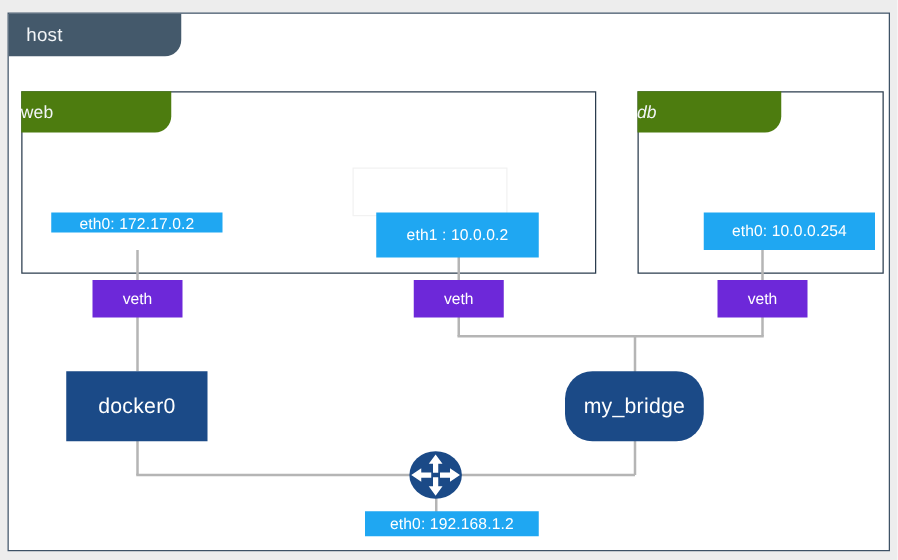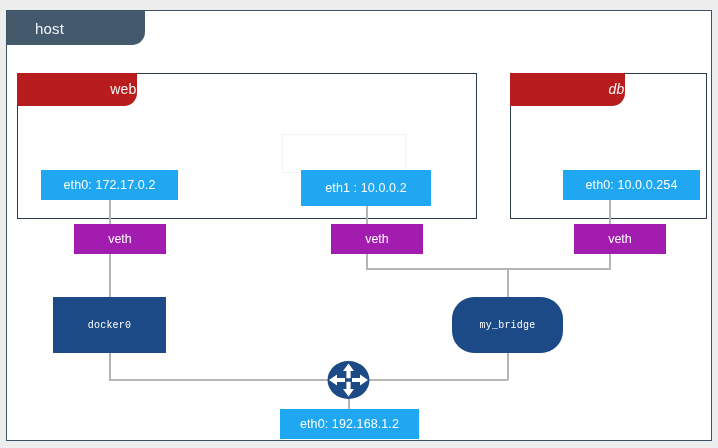--- a/index.html
+++ b/index.html
@@ -16,32 +16,32 @@
     position:absolute;left:6px;top:10px;width:706px;height:431px;
     background:#ffffff;border:1.5px solid #3e5266;box-sizing:border-box;
   }
   .host-tab{
     position:absolute;left:0px;top:0px;width:138px;height:34px;
     background:#44596b;border-bottom-right-radius:13px;
     box-sizing:border-box;
     display:flex;align-items:center;
   }
   .host-tab .tab-text{
-    color:#f2f5f7;font-size:15px;padding-left:28px;letter-spacing:.2px;
+    color:#f2f5f7;font-size:15px;padding-left:14px;letter-spacing:.2px;
   }
 
   
   .ns-box{
     position:absolute;background:#ffffff;
     border:1.5px solid #2b3c4e;box-sizing:border-box;
   }
   .ns-tab{
     position:absolute;left:-1.5px;top:-1.5px;height:33px;
-    background:#b91c1c;border-bottom-right-radius:13px;
-    display:flex;align-items:center;justify-content:flex-end;
+    background:#4d7c0f;border-bottom-right-radius:13px;
+    display:flex;align-items:center;justify-content:flex-start;
     box-sizing:border-box;
   }
   .ns-tab .tab-text{color:#f2f5f7;font-size:14px;letter-spacing:.2px;}
 
   #web-box{left:10px;top:62px;width:460px;height:146px;}
   #web-tab{width:120px;}
   #db-box{left:503px;top:62px;width:197px;height:146px;font-style:italic;}
   #db-tab{width:115px;}
 
   
@@ -53,31 +53,31 @@
   
   .iface{
     position:absolute;background:#1fa7f2;
     display:flex;align-items:center;justify-content:center;
     box-sizing:border-box;
   }
   .iface .chip-text{
     color:#ffffff;font-size:12.5px;white-space:nowrap;letter-spacing:.1px;
   }
   .veth{
-    position:absolute;background:#a21caf;width:92px;height:30px;
+    position:absolute;background:#6d28d9;width:72px;height:30px;
     display:flex;align-items:center;justify-content:center;box-sizing:border-box;
   }
   .veth .chip-text{color:#ffffff;font-size:12.5px;}
 
   
   .bridge{
     position:absolute;background:#1b4a87;
     display:flex;align-items:center;justify-content:center;box-sizing:border-box;
   }
-  .bridge .node-text{color:#ffffff;font-size:10px;letter-spacing:.2px;font-family:Liberation Mono, monospace;}
+  .bridge .node-text{color:#ffffff;font-size:17px;letter-spacing:.2px;}
 
   
   .wire{position:absolute;background:#b5b5b5;}
   .wire.v{width:1.6px;}
   .wire.h{height:1.6px;}
 
   
   .router-icon{position:absolute;left:325px;top:360px;width:47px;height:40px;}
 </style>
 </head>
@@ -122,33 +122,33 @@
   <div class="wire v" style="left:507px;top:268px;height:30px;"></div>
 
   <div class="wire v" style="left:109px;top:352px;height:28px;"></div>
   <div class="wire h" style="left:109px;top:379px;width:238px;"></div>
 
   <div class="wire v" style="left:507px;top:352px;height:28px;"></div>
   <div class="wire h" style="left:350px;top:379px;width:158px;"></div>
 
   <div class="wire v" style="left:348px;top:379px;height:31px;"></div>
 
-  <div class="iface" style="left:41px;top:170px;width:137px;height:30px;">
+  <div class="iface" style="left:41px;top:170px;width:137px;height:16px;align-items:flex-end;">
     <span class="chip-text">eth0: 172.17.0.2</span>
   </div>
 
   <div class="iface" style="left:301px;top:170px;width:130px;height:36px;">
     <span class="chip-text">eth1 : 10.0.0.2</span>
   </div>
 
   <div class="iface" style="left:563px;top:170px;width:137px;height:30px;">
     <span class="chip-text">eth0: 10.0.0.254</span>
   </div>
 
-  <div class="iface" style="left:280px;top:409px;width:139px;height:30px;">
+  <div class="iface" style="left:292px;top:409px;width:139px;height:20px;">
     <span class="chip-text">eth0: 192.168.1.2</span>
   </div>
 
   <div class="veth" style="left:74px;top:224px;">
     <span class="chip-text">veth</span>
   </div>
   <div class="veth" style="left:331px;top:224px;">
     <span class="chip-text">veth</span>
   </div>
   <div class="veth" style="left:574px;top:224px;">

